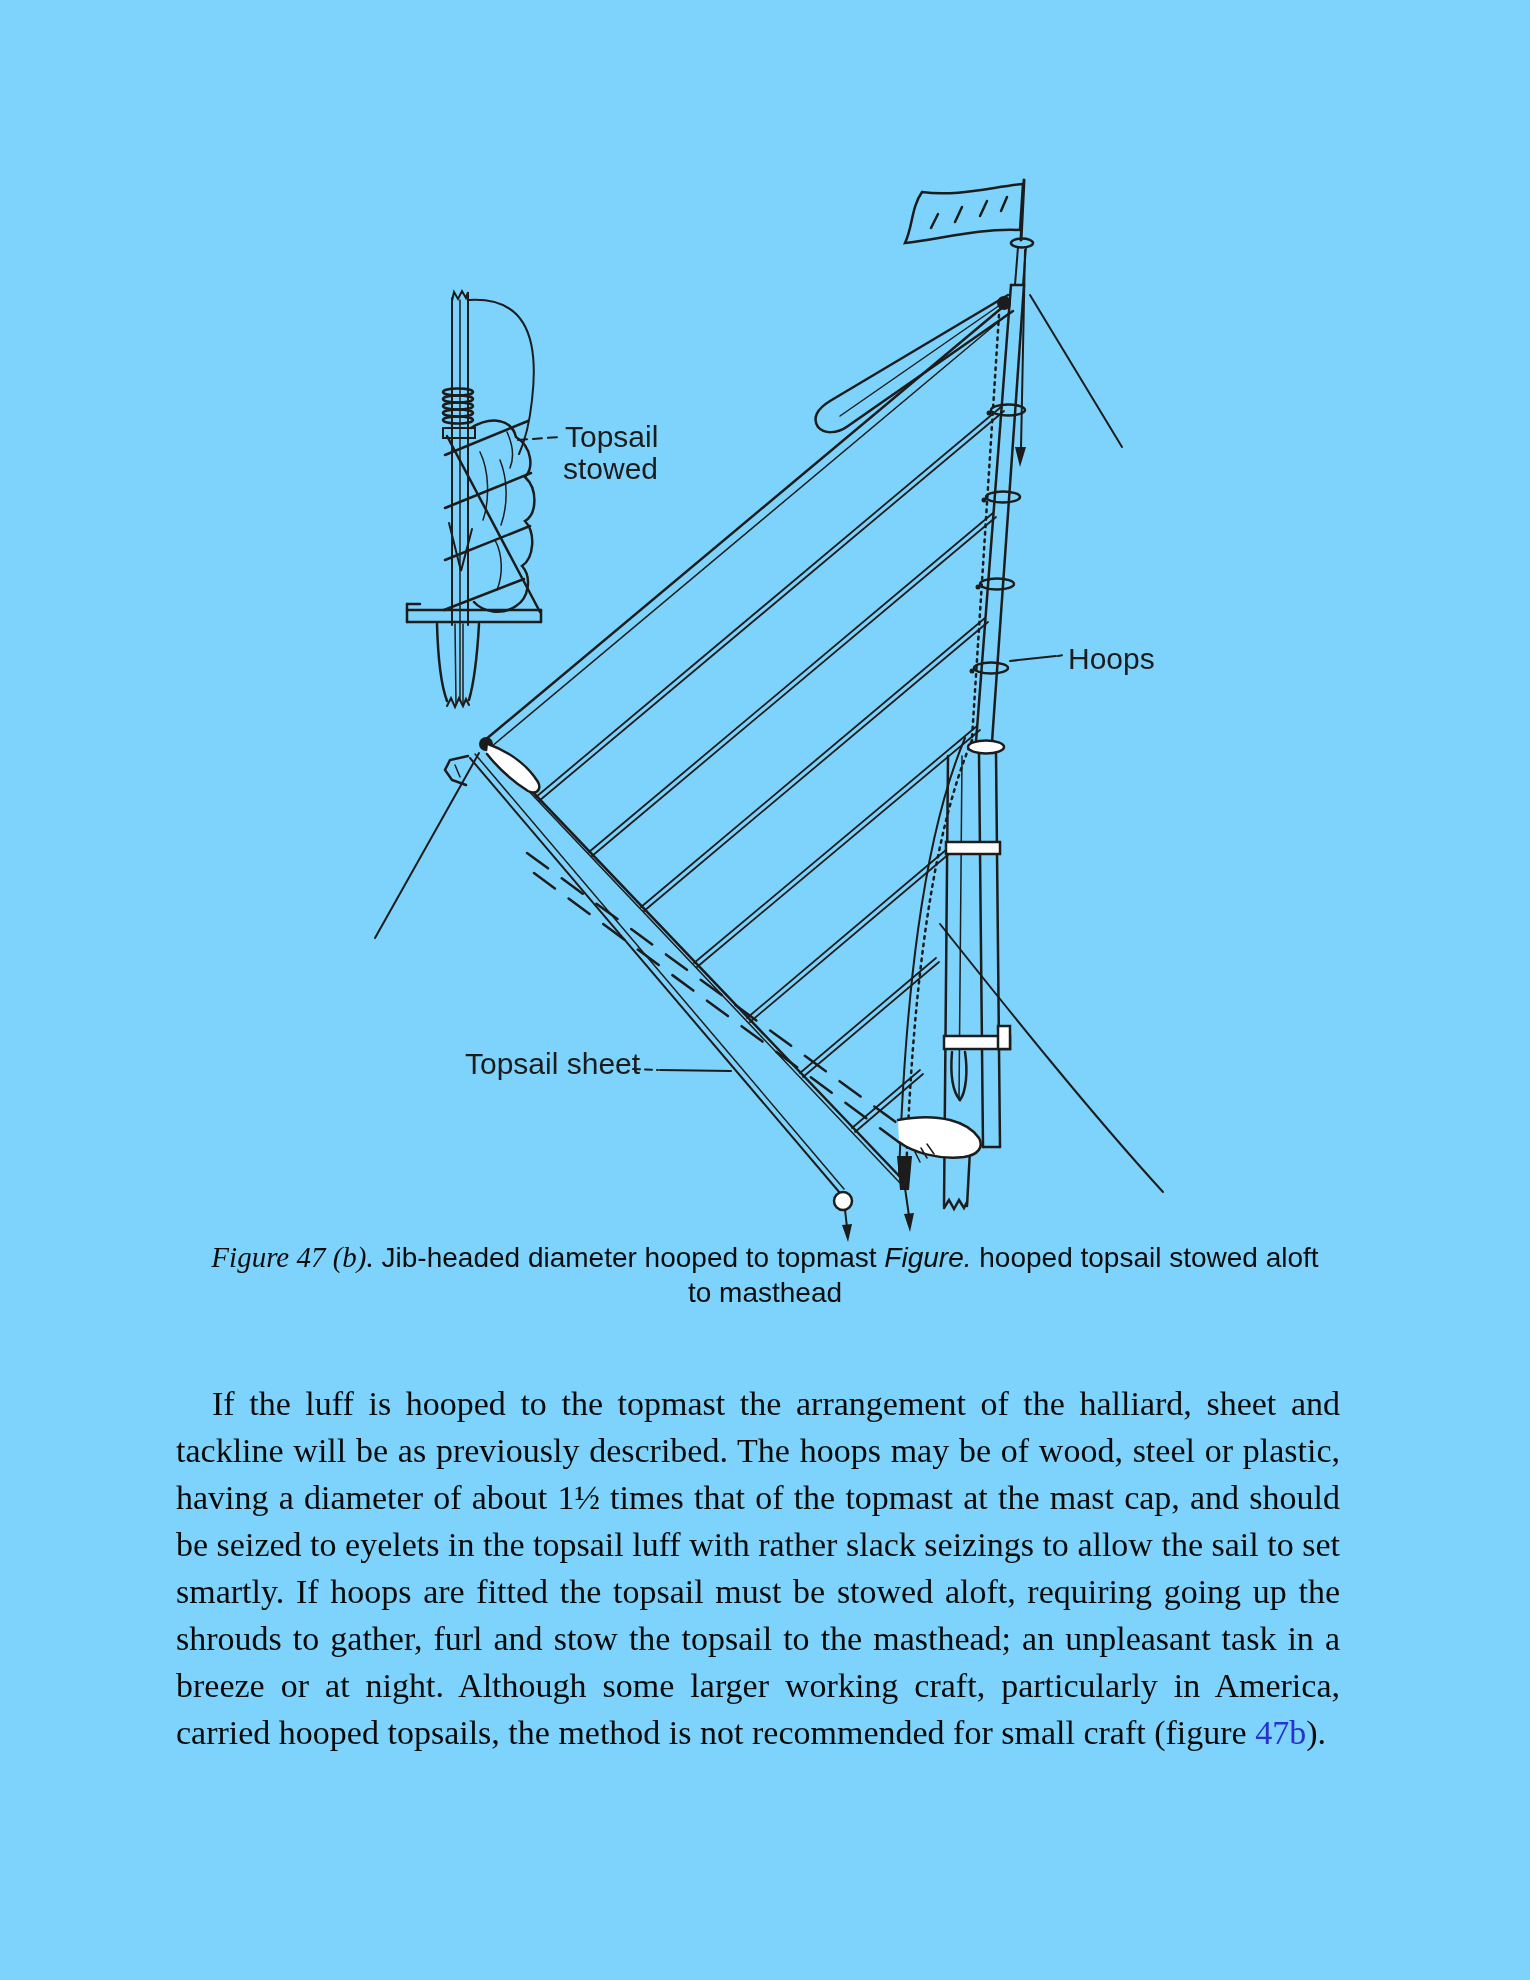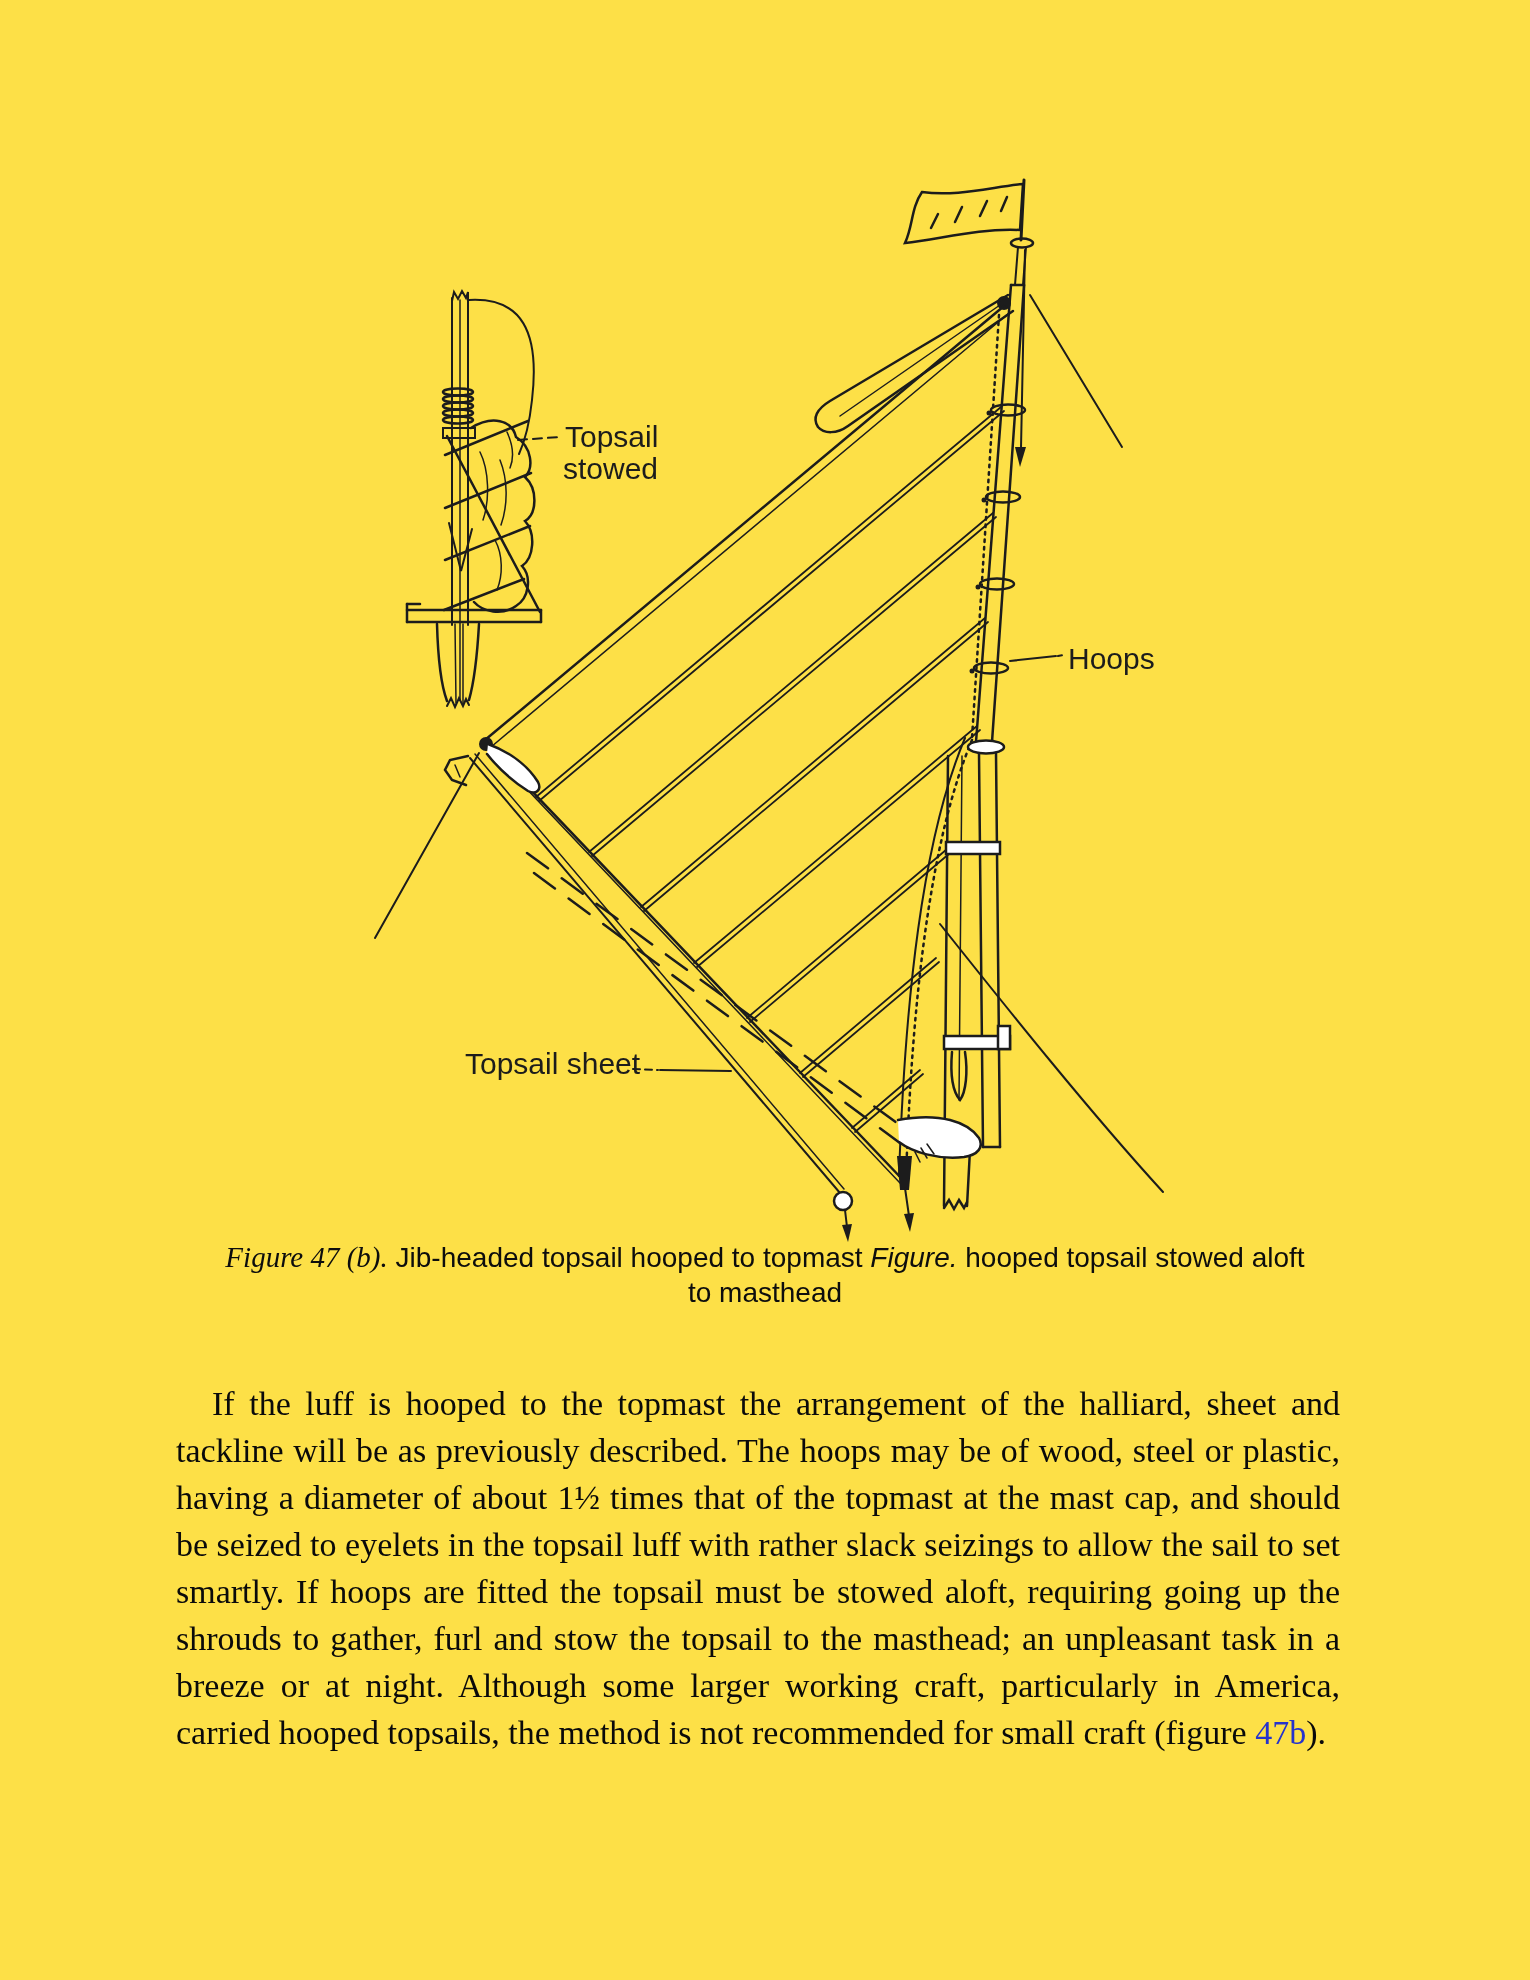--- a/index.html
+++ b/index.html
@@ -52,21 +52,21 @@
     color:#0a0a0a;
   }
   .figure-link{
     cursor:pointer;
     text-decoration:none;
   }
 </style>
 </head>
 <body>
 
-<div class="page" style="background: #fde047;">
+<div class="page" style="background: #7dd3fc;">
 
   <svg class="figure-svg" width="1530" height="1330" viewBox="0 0 1530 1330" fill="none" stroke="#1c1c1c" stroke-width="2" stroke-linecap="round">
 
     <g>
 
       <polyline points="452,301 454,292 458,299 462,291 466,298 468,292 468,301"></polyline>
 
       <line x1="452" y1="298" x2="452" y2="625"></line>
       <line x1="468" y1="298" x2="468" y2="625"></line>
       <line x1="460" y1="300" x2="460" y2="700" stroke-width="1.5"></line>
@@ -256,21 +256,21 @@
     <g stroke="none" fill="#1c1c1c">
       <text class="diagram-label" x="565" y="447">Topsail</text>
       <text class="diagram-label" x="563" y="479">stowed</text>
       <text class="diagram-label" x="1068" y="669">Hoops</text>
       <text class="diagram-label" x="465" y="1074">Topsail sheet</text>
     </g>
   </svg>
 
   <div class="caption">
     <div class="caption-inner">
-      <span class="caption-figlabel">Figure 47 (b).</span><span> Jib-headed topsail hooped to topmast </span><span class="caption-inset">Figure.</span><span> hooped topsail stowed aloft to masthead</span>
+      <span class="caption-figlabel">Figure 47 (b).</span><span> Jib-headed diameter hooped to topmast </span><span class="caption-inset">Figure.</span><span> hooped topsail stowed aloft to masthead</span>
     </div>
   </div>
 
   <p class="body-paragraph">
     <span>If the luff is hooped to the topmast the arrangement of the halliard, sheet and tackline will be as previously described. The hoops may be of wood, steel or plastic, having a diameter of about 1½ times that of the topmast at the mast cap, and should be seized to eyelets in the topsail luff with rather slack seizings to allow the sail to set smartly. If hoops are fitted the topsail must be stowed aloft, requiring going up the shrouds to gather, furl and stow the topsail to the masthead; an unpleasant task in a breeze or at night. Although some larger working craft, particularly in America, carried hooped topsails, the method is not recommended for small craft (figure </span><span class="figure-link" style="color: rgb(38, 51, 204);">47b</span><span>).</span>
   </p>
 
 </div>
 
 </body></html>

